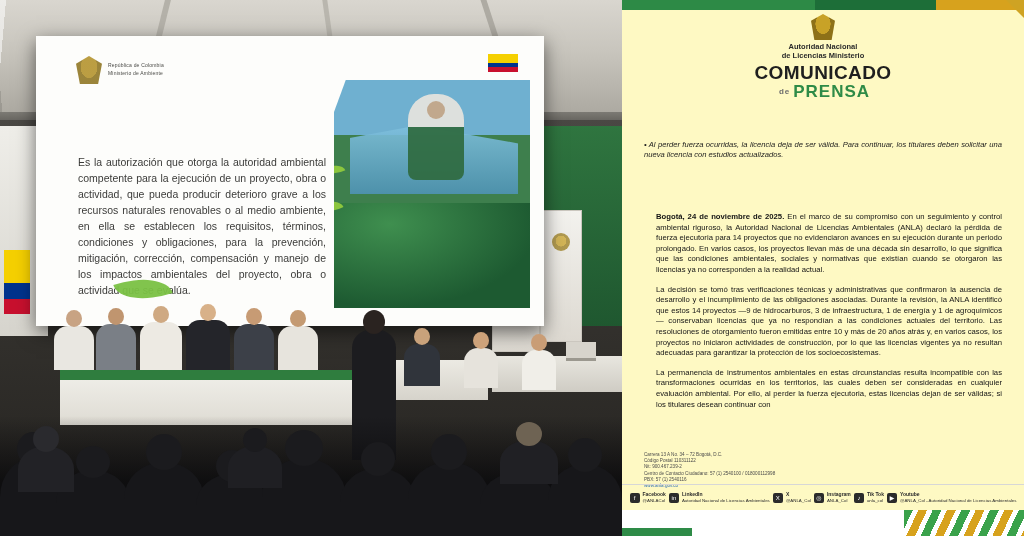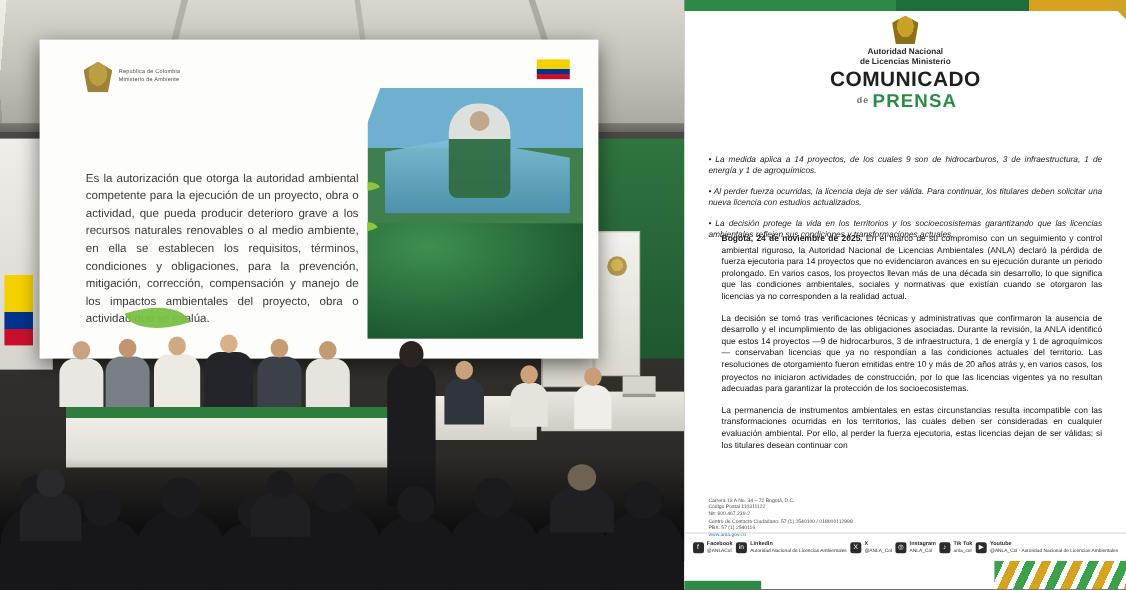--- a/index.html
+++ b/index.html
@@ -202,21 +202,21 @@
   }
   .laptop {
     position: absolute; width: 30px; height: 16px; background: #d7d4cc;
     border-bottom: 3px solid #9b988f;
   }
 
   
   .doc {
     position: absolute;
     left: 622px; top: 0; width: 402px; height: 536px;
-    background: #ffffff;
+    background: #fef9c3;
     overflow: hidden;
   }
   .doc-topbar {
     position: absolute; left: 0; top: 0; width: 402px; height: 10px;
     background: linear-gradient(90deg, #2d8a46 0 48%, #1d6e38 48% 78%, #d7a21d 78% 100%);
   }
   .doc-corner {
     position: absolute; right: 0; top: 0; width: 0; height: 0;
     border-top: 18px solid #cfa323;
     border-left: 18px solid transparent;
@@ -434,23 +434,21 @@
       <div class="anla-name">de Licencias Ministerio</div>
     </div>
 
     <div class="comunicado">
       <div class="c1">COMUNICADO</div>
       <div class="c2"><span class="de">de</span><span>PRENSA</span></div>
     </div>
 
 
     <div class="bullets">
-      <p>• La medida aplica a 14 proyectos, de los cuales 9 son de hidrocarburos, 3 de infraestructura, 1 de energía y 1 de agroquímicos.</p>
       <p>• Al perder fuerza ocurridas, la licencia deja de ser válida. Para continuar, los titulares deben solicitar una nueva licencia con estudios actualizados.</p>
-      <p>• La decisión protege la vida en los territorios y los socioecosistemas garantizando que las licencias ambientales reflejen sus condiciones y transformaciones actuales.</p>
     </div>
 
     <div class="body-copy">
       <p><span class="lead">Bogotá, 24 de noviembre de 2025.</span> <span>En el marco de su compromiso con un seguimiento y control ambiental riguroso, la Autoridad Nacional de Licencias Ambientales (ANLA) declaró la pérdida de fuerza ejecutoria para 14 proyectos que no evidenciaron avances en su ejecución durante un periodo prolongado. En varios casos, los proyectos llevan más de una década sin desarrollo, lo que significa que las condiciones ambientales, sociales y normativas que existían cuando se otorgaron las licencias ya no corresponden a la realidad actual.</span></p>
       <p>La decisión se tomó tras verificaciones técnicas y administrativas que confirmaron la ausencia de desarrollo y el incumplimiento de las obligaciones asociadas. Durante la revisión, la ANLA identificó que estos 14 proyectos —9 de hidrocarburos, 3 de infraestructura, 1 de energía y 1 de agroquímicos— conservaban licencias que ya no respondían a las condiciones actuales del territorio. Las resoluciones de otorgamiento fueron emitidas entre 10 y más de 20 años atrás y, en varios casos, los proyectos no iniciaron actividades de construcción, por lo que las licencias vigentes ya no resultan adecuadas para garantizar la protección de los socioecosistemas.</p>
       <p>La permanencia de instrumentos ambientales en estas circunstancias resulta incompatible con las transformaciones ocurridas en los territorios, las cuales deben ser consideradas en cualquier evaluación ambiental. Por ello, al perder la fuerza ejecutoria, estas licencias dejan de ser válidas; si los titulares desean continuar con</p>
     </div>
 
     <div class="doc-footer-info">
       <div>Carrera 13 A No. 34 – 72  Bogotá, D.C.</div>

